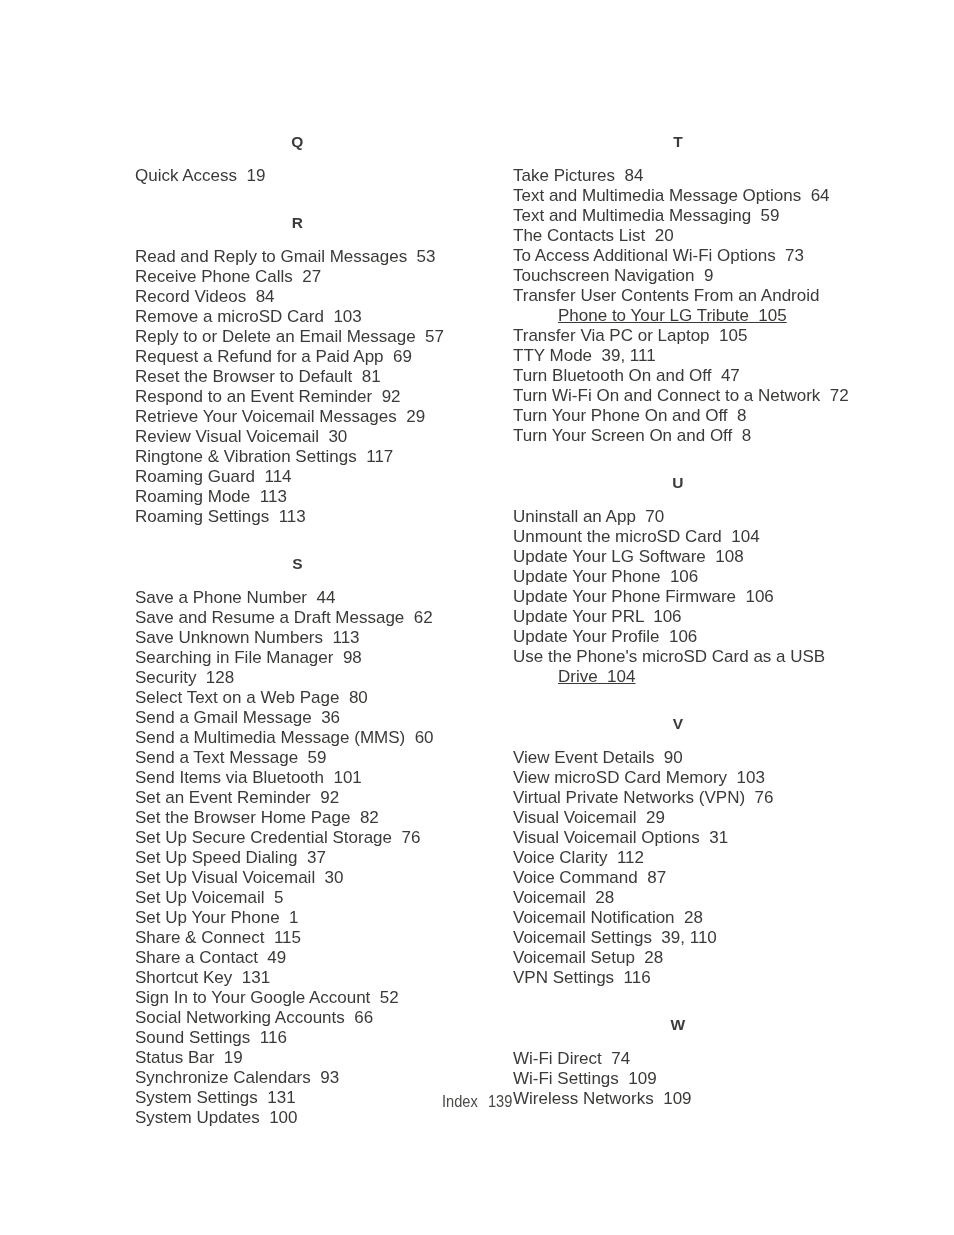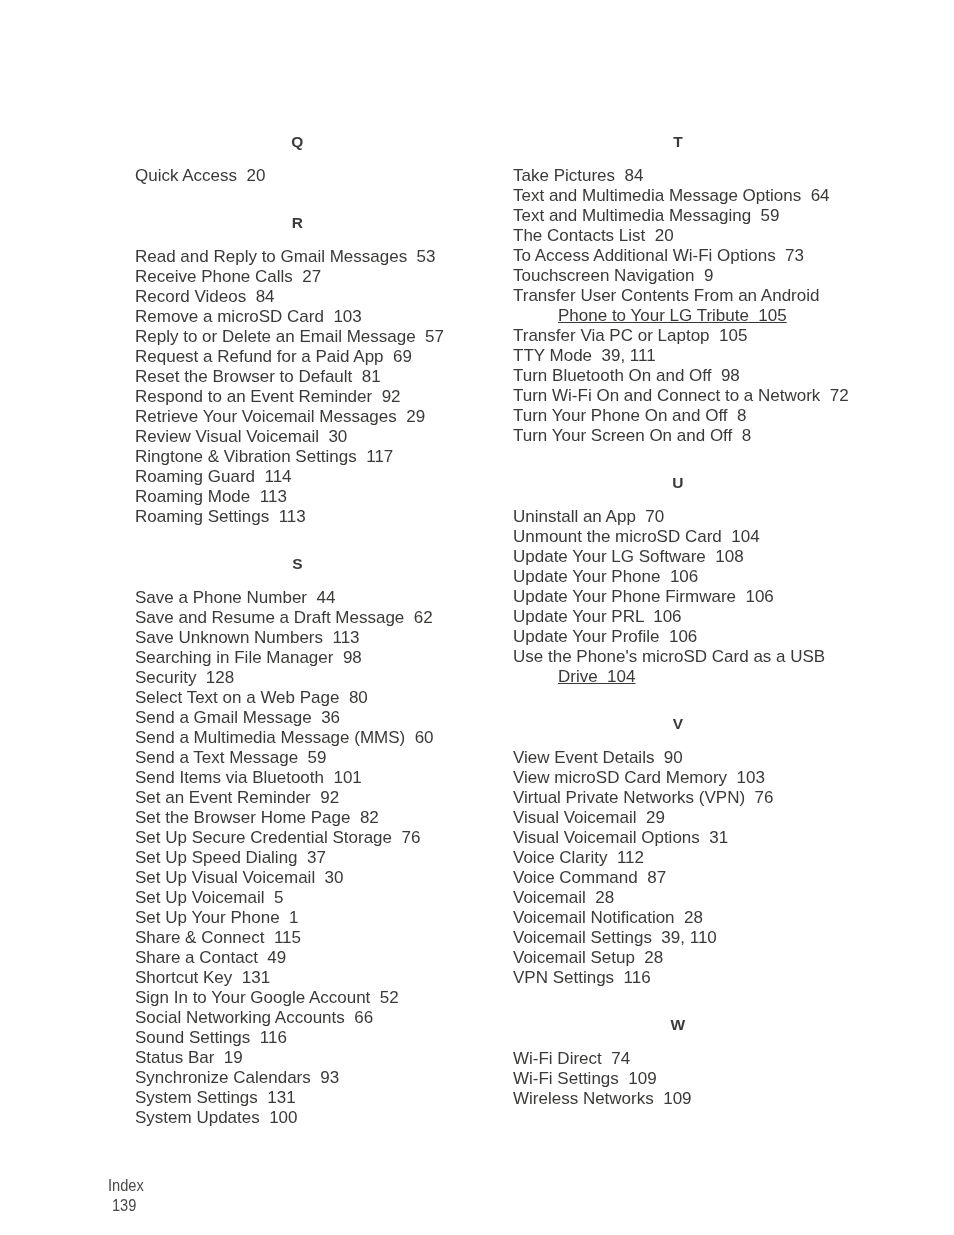--- a/index.html
+++ b/index.html
@@ -81,24 +81,24 @@
   }
   .entry.cont {
     padding-left: 45px;
     text-decoration: underline;
   }
 
   
   .footer {
     position: absolute;
     left: 108px;
-    top: 1176px;
+    top: 1092px;
     width: 738px;
     display: flex;
-    flex-direction: column;
+    flex-direction: row;
     justify-content: center;
     align-items: baseline;
   }
   .footer-label,
   .footer-pagenum {
     font-size: 17px;
     line-height: 20px;
     color: #4a4a48;
     font-family: "Liberation Sans Narrow", "Liberation Sans", sans-serif;
     transform: scaleX(0.86);
@@ -111,21 +111,21 @@
 </head>
 <body>
 
 <div class="page">
 
   <div class="index-body">
     <div class="column left">
         <div class="letter-heading">Q</div>
         <div class="gap-after-heading"></div>
         <ul class="entry-list">
-          <li class="entry">Quick Access  20</li>
+          <li class="entry">Quick Access  19</li>
         </ul>
         <div class="gap-before-heading"></div>
         <div class="letter-heading">R</div>
         <div class="gap-after-heading"></div>
         <ul class="entry-list">
           <li class="entry">Read and Reply to Gmail Messages  53</li>
           <li class="entry">Receive Phone Calls  27</li>
           <li class="entry">Record Videos  84</li>
           <li class="entry">Remove a microSD Card  103</li>
           <li class="entry">Reply to or Delete an Email Message  57</li>
@@ -179,21 +179,21 @@
           <li class="entry">Take Pictures  84</li>
           <li class="entry">Text and Multimedia Message Options  64</li>
           <li class="entry">Text and Multimedia Messaging  59</li>
           <li class="entry">The Contacts List  20</li>
           <li class="entry">To Access Additional Wi-Fi Options  73</li>
           <li class="entry">Touchscreen Navigation  9</li>
           <li class="entry">Transfer User Contents From an Android</li>
           <li class="entry cont">Phone to Your LG Tribute  105</li>
           <li class="entry">Transfer Via PC or Laptop  105</li>
           <li class="entry">TTY Mode  39, 111</li>
-          <li class="entry">Turn Bluetooth On and Off  98</li>
+          <li class="entry">Turn Bluetooth On and Off  47</li>
           <li class="entry">Turn Wi-Fi On and Connect to a Network  72</li>
           <li class="entry">Turn Your Phone On and Off  8</li>
           <li class="entry">Turn Your Screen On and Off  8</li>
         </ul>
         <div class="gap-before-heading"></div>
         <div class="letter-heading">U</div>
         <div class="gap-after-heading"></div>
         <ul class="entry-list">
           <li class="entry">Uninstall an App  70</li>
           <li class="entry">Unmount the microSD Card  104</li>

